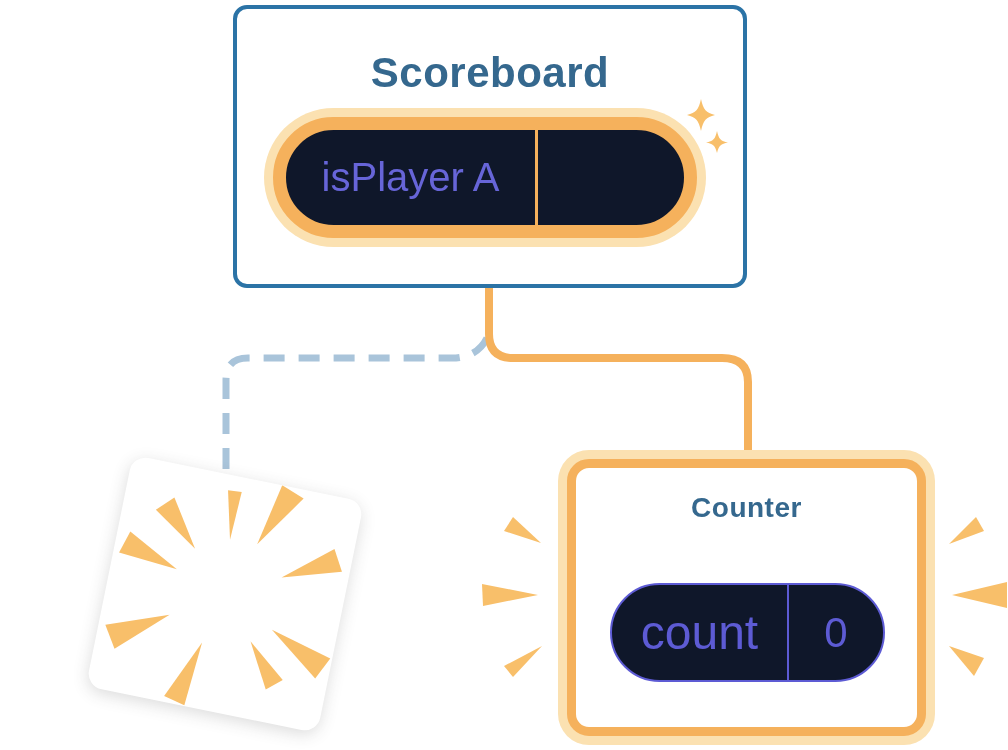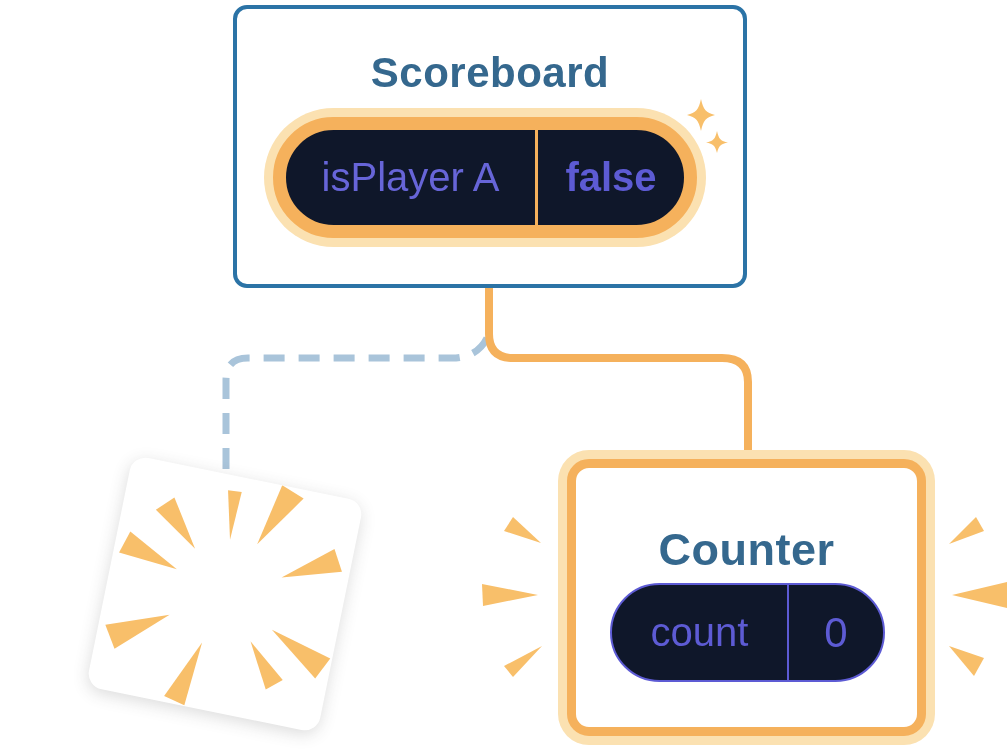--- a/index.html
+++ b/index.html
@@ -73,29 +73,29 @@
   
   .counter{
     position:absolute;z-index:3;
     left:567px;top:459px;width:359px;height:277px;
     box-sizing:border-box;
     background:#fff;
     border:9px solid var(--orange,#f5b15c);
     border-radius:22px;
     box-shadow:0 0 0 9px var(--orange-glow,#fbe1b1);
   }
-  .counter .card-title{margin-top:56px;font-size:45px;}
+  .counter .card-title{margin-top:24px;font-size:28px;}
   .pill-counter{
     left:610px;top:583px;width:275px;height:99px;
     border:2px solid var(--purple,#5d5bd4);
     border-radius:50px;
   }
   .pill-counter .cell-key{
     width:175px;border-right:2px solid var(--purple,#5d5bd4);
-    font-size:40px;color:var(--purple,#5d5bd4);font-weight:400;
+    font-size:48px;color:var(--purple,#5d5bd4);font-weight:400;
   }
   .pill-counter .cell-value{font-size:42px;color:var(--purple,#5d5bd4);}
 
   
   .destroyed{
     position:absolute;z-index:2;
     left:107px;top:476px;width:236px;height:236px;
     background:#fff;border-radius:16px;
     transform:rotate(11.5deg);
     box-shadow:0 4px 16px rgba(60,60,60,.18);
@@ -136,21 +136,20 @@
       <polygon class="wedge" points="155,162 180,207 195,194"></polygon>
     </svg>
   </div>
 
   <div class="scoreboard">
     <div class="card-title">Scoreboard</div>
   </div>
 
   <div class="pill pill-scoreboard">
     <div class="cell cell-key">isPlayer A</div>
-    <div class="cell cell-value">false</div>
   </div>
 
   <div class="counter">
     <div class="card-title">Counter</div>
   </div>
 
   <div class="pill pill-counter">
     <div class="cell cell-key">count</div>
     <div class="cell cell-value">0</div>
   </div>

